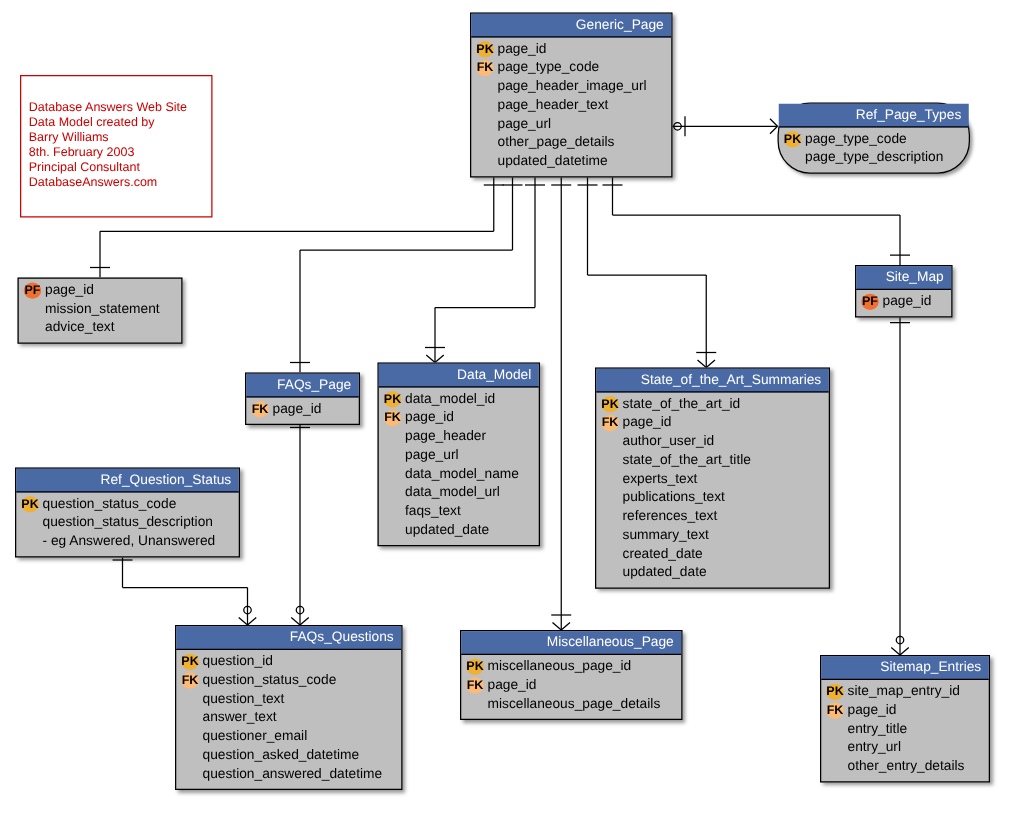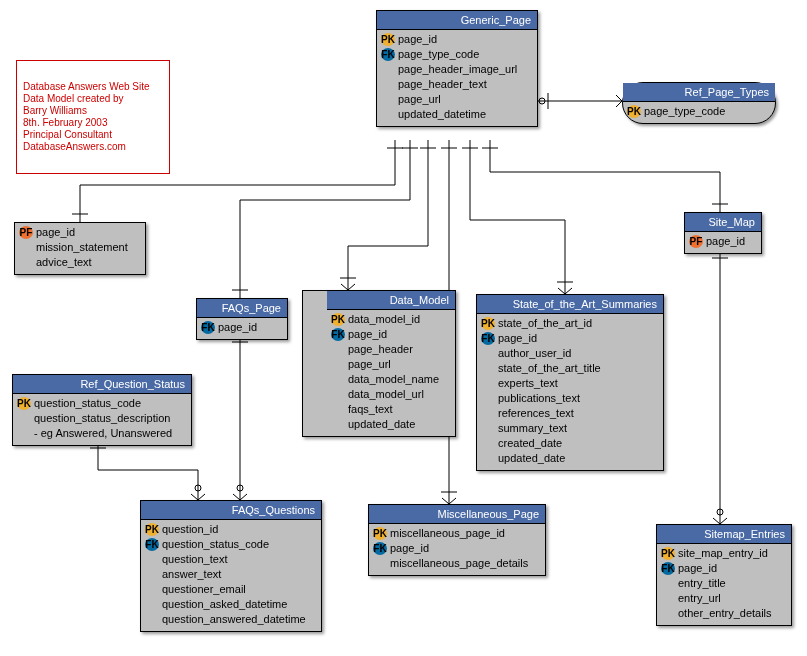--- a/index.html
+++ b/index.html
@@ -42,21 +42,21 @@
   display: inline-flex;
   align-items: center;
   justify-content: center;
   font-size: 10px;
   font-weight: bold;
   border-radius: 50%;
   color: #000;
   flex-shrink: 0;
 }
 .pk { background: #f0b030; }
-.fk { background: #0369a1; }
+.fk { background: #fdba74; }
 .pf { background: #f07030; }
 .key-blank {
   width: 14px;
   flex-shrink: 0;
 }
 .attr-name {
   color: #000;
   white-space: nowrap;
 }
 .info-box {
@@ -201,32 +201,40 @@
       <div class="attr-row">
         <span class="key-blank"></span>
         <span class="attr-name">page_header_text</span>
       </div>
       <div class="attr-row">
         <span class="key-blank"></span>
         <span class="attr-name">page_url</span>
       </div>
       <div class="attr-row">
         <span class="key-blank"></span>
+        <span class="attr-name">other_page_details</span>
+      </div>
+      <div class="attr-row">
+        <span class="key-blank"></span>
         <span class="attr-name">updated_datetime</span>
       </div>
     </div>
 </div>
 
 <div class="entity" style="left:622px; top:82px; width:152px;border-radius:26px;">
   <div class="entity-header">Ref_Page_Types</div>
   <div class="entity-body">
       <div class="attr-row">
         <span class="key-icon pk">PK</span>
         <span class="attr-name">page_type_code</span>
       </div>
+      <div class="attr-row">
+        <span class="key-blank"></span>
+        <span class="attr-name">page_type_description</span>
+      </div>
     </div>
 </div>
 
 <div class="entity" style="left:14px; top:222px; width:130px;">
   <div class="entity-body">
       <div class="attr-row">
         <span class="key-icon pf">PF</span>
         <span class="attr-name">page_id</span>
       </div>
       <div class="attr-row">
@@ -243,21 +251,21 @@
 <div class="entity" style="left:196px; top:298px; width:90px;">
   <div class="entity-header">FAQs_Page</div>
   <div class="entity-body">
       <div class="attr-row">
         <span class="key-icon fk">FK</span>
         <span class="attr-name">page_id</span>
       </div>
     </div>
 </div>
 
-<div class="entity" style="left:302px; top:290px; width:128px;padding-left:24px;">
+<div class="entity" style="left:302px; top:290px; width:128px;">
   <div class="entity-header">Data_Model</div>
   <div class="entity-body">
       <div class="attr-row">
         <span class="key-icon pk">PK</span>
         <span class="attr-name">data_model_id</span>
       </div>
       <div class="attr-row">
         <span class="key-icon fk">FK</span>
         <span class="attr-name">page_id</span>
       </div>

